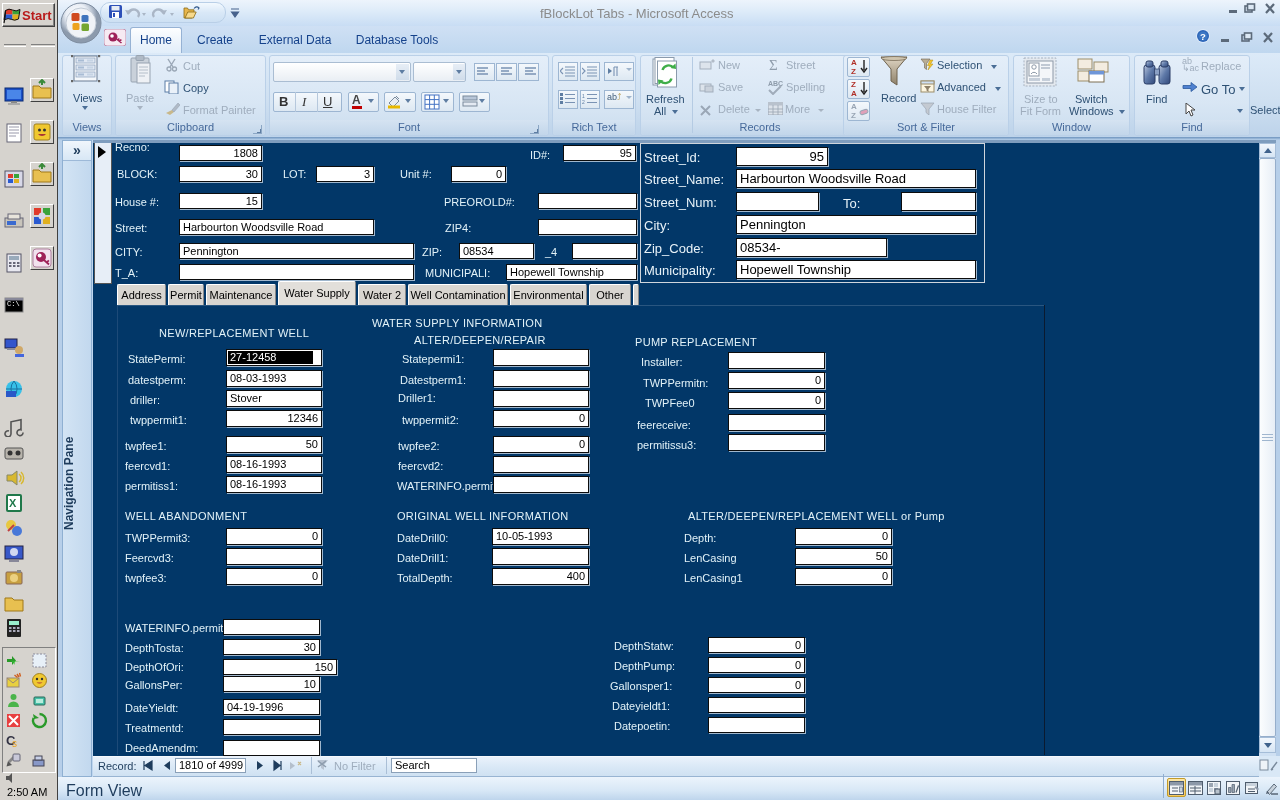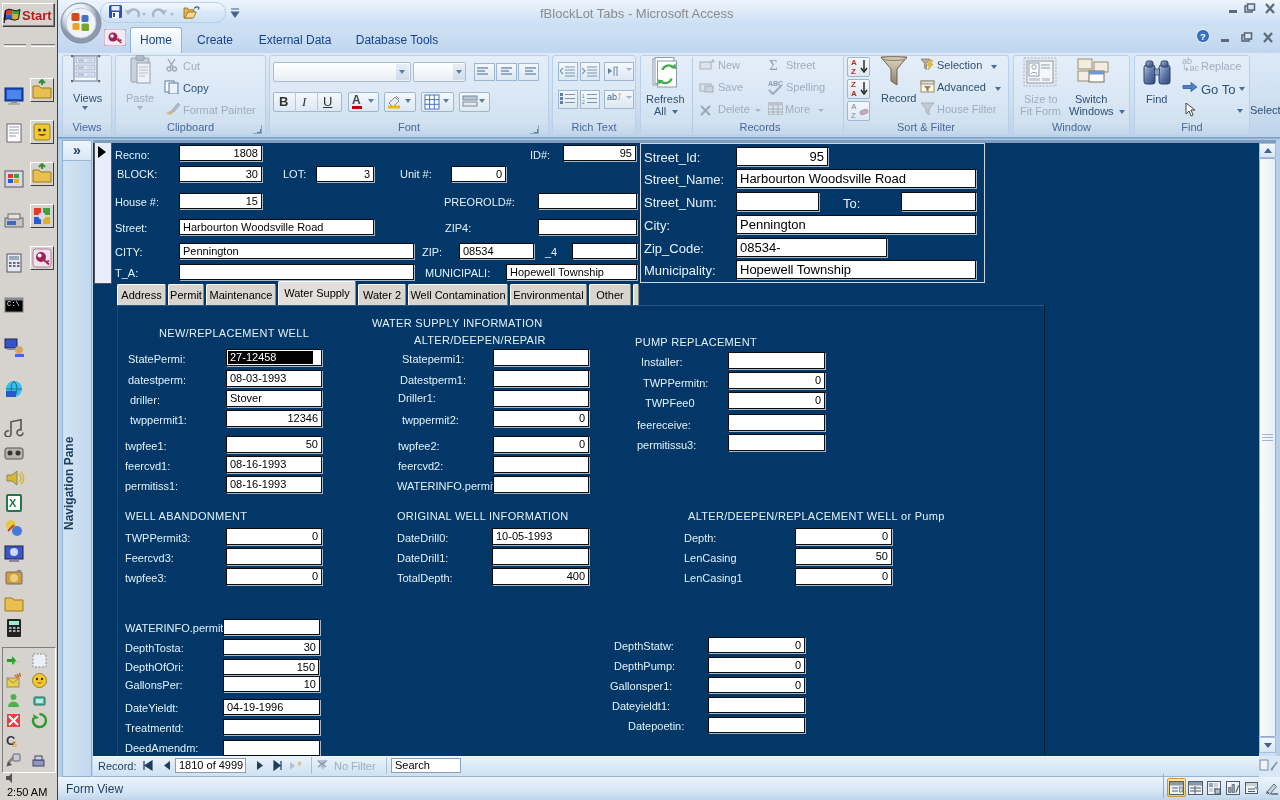--- a/index.html
+++ b/index.html
@@ -419,28 +419,28 @@
     <path d="M156 4 l3 3 M159 4 l-3 3" stroke="#c9b98a" stroke-width="1.2"></path>
 </svg>
 <div class="bx vl" style="left:175px;top:758px;width:71px;height:15px;border-color:#8aa0b8;box-shadow:none;line-height:13px">1810 of 4999</div>
 <div class="ab" style="left:311px;top:757px;width:1px;height:17px;background:#aabfd6"></div>
 <svg class="ab" style="left:315px;top:758px" width="16" height="15" viewBox="0 0 16 15">
 <path d="M2 2 h11 l-4 5 v5 l-3 -2 v-3 z" fill="#b9c4d2"></path>
     <path d="M3 9 l8 -6 M11 9 l-8 -6" stroke="#8e9dae" stroke-width="1.5"></path>
 </svg>
 <div class="rdis" style="left:334px;top:760px;font-size:11px">No Filter</div>
 <div class="ab" style="left:386px;top:757px;width:1px;height:17px;background:#aabfd6"></div>
-<div class="bx vl" style="left:391px;top:758px;width:70px;height:15px;border-color:#8aa0b8;box-shadow:none;line-height:13px">Search</div>
+<div class="bx vl" style="left:391px;top:758px;width:86px;height:15px;border-color:#8aa0b8;box-shadow:none;line-height:13px">Search</div>
 <div class="ab" style="left:1259px;top:756px;width:21px;height:21px;background:#d9e8f6"></div>
 <svg class="ab" style="left:1259px;top:758px" width="20" height="14" viewBox="0 0 20 14">
     <rect x="1" y="2" width="8" height="10" fill="#eef3f8" stroke="#7a8a9c"></rect>
     <path d="M12 12 l6 -8 M12 12 l2 -1" stroke="#7a8a9c" stroke-width="1.4"></path>
   </svg>
 <div class="ab" style="left:58px;top:777px;width:1222px;height:23px;background:linear-gradient(#ecf4fc,#d7e7f6 60%,#bed5ec)"></div>
-<div class="ab" style="left:66px;top:782px;font-size:12px;color:#1e3c5c">Form View</div>
+<div class="ab" style="left:66px;top:782px;font-size:16px;color:#1e3c5c">Form View</div>
 <div class="ab" style="left:1163px;top:774px;width:1px;height:24px;background:#8fadd0"></div>
 <div class="ab" style="left:1167px;top:778px;width:19px;height:19px;background:linear-gradient(#fce7a8,#f6c95f);border:1px solid #c29b29;border-radius:2px"></div>
 <svg class="ab" style="left:1169px;top:781px" width="15" height="14" viewBox="0 0 15 14">
     <rect x="0.5" y="0.5" width="14" height="13" fill="#f2f5f8" stroke="#4f5d6d"></rect>
     <rect x="1" y="1" width="13" height="3.5" fill="#8c98a8"></rect>
     <path d="M3 7 h6 M3 10 h6" stroke="#4f5d6d" stroke-width="1.2"></path>
     <rect x="10.5" y="6" width="3" height="5" fill="#c8d2dc" stroke="#4f5d6d" stroke-width=".6"></rect>
   </svg>
 <svg class="ab" style="left:1188px;top:781px" width="15" height="14" viewBox="0 0 15 14">
     <rect x="0.5" y="0.5" width="14" height="13" fill="#f2f5f8" stroke="#4f5d6d"></rect>
@@ -466,21 +466,21 @@
     <rect x="0.5" y="1.5" width="12" height="11" fill="#f2f5f8" stroke="#4f5d6d"></rect>
     <rect x="1" y="2" width="11" height="3" fill="#c8d2dc"></rect>
     <path d="M3 8 h7 M3 10.5 h7" stroke="#4f5d6d" stroke-width="1"></path>
     <path d="M11 5 l3 3 -1.5 1.5 -3 -3 z" fill="#8c98a8"></path>
   </svg>
 <svg class="ab" style="left:1264px;top:781px" width="15" height="14" viewBox="0 0 15 14">
     <path d="M3 11 l7 -8 2.5 2.5 -7 8 z" fill="#c8d2dc" stroke="#4f5d6d" stroke-width=".9"></path>
     <path d="M2 13 l3.2 -1 -2.2 -2.2 z" fill="#4f5d6d"></path>
     <path d="M7 13 h7" stroke="#4f5d6d" stroke-width="1.4"></path>
   </svg>
-<div class="lbl" style="left:115px;top:149px">Recno:</div>
+<div class="lbl" style="left:115px;top:141px">Recno:</div>
 <div class="lbl" style="left:117px;top:168px">BLOCK:</div>
 <div class="lbl" style="left:115px;top:196px">House #:</div>
 <div class="lbl" style="left:115px;top:222px">Street:</div>
 <div class="lbl" style="left:115px;top:246px">CITY:</div>
 <div class="lbl" style="left:115px;top:267px">T_A:</div>
 <div class="lbl" style="left:283px;top:168px">LOT:</div>
 <div class="lbl" style="left:400px;top:168px">Unit #:</div>
 <div class="lbl" style="left:530px;top:149px">ID#:</div>
 <div class="lbl" style="left:444px;top:196px">PREOROLD#:</div>
 <div class="lbl" style="left:445px;top:222px">ZIP4:</div>
@@ -567,21 +567,21 @@
 <div class="lbl" style="left:125px;top:642px">DepthTosta:</div>
 <div class="lbl" style="left:125px;top:661px">DepthOfOri:</div>
 <div class="lbl" style="left:125px;top:679px">GallonsPer:</div>
 <div class="lbl" style="left:125px;top:702px">DateYieldt:</div>
 <div class="lbl" style="left:125px;top:722px">Treatmentd:</div>
 <div class="lbl" style="left:125px;top:742px">DeedAmendm:</div>
 <div class="lbl" style="left:614px;top:640px">DepthStatw:</div>
 <div class="lbl" style="left:614px;top:660px">DepthPump:</div>
 <div class="lbl" style="left:610px;top:680px">Gallonsper1:</div>
 <div class="lbl" style="left:612px;top:700px">Dateyieldt1:</div>
-<div class="lbl" style="left:628px;top:720px">Datepoetin:</div>
+<div class="lbl" style="left:614px;top:720px">Datepoetin:</div>
 <div class="bx" style="left:226px;top:349px;width:96px;height:17px">
     <div style="position:absolute;left:1px;top:1px;right:8px;bottom:1px;background:#000;color:#fff;font-size:11px;line-height:13px;padding-left:2px">27-12458</div>
   </div>
 <div class="bx vl" style="left:226px;top:370px;width:96px;height:17px;line-height:15px">08-03-1993</div>
 <div class="bx vl" style="left:226px;top:390px;width:96px;height:17px;line-height:15px">Stover</div>
 <div class="bx vr" style="left:226px;top:410px;width:96px;height:17px;line-height:15px">12346</div>
 <div class="bx vr" style="left:226px;top:436px;width:96px;height:17px;line-height:15px">50</div>
 <div class="bx vl" style="left:226px;top:456px;width:96px;height:17px;line-height:15px">08-16-1993</div>
 <div class="bx vl" style="left:226px;top:476px;width:96px;height:17px;line-height:15px">08-16-1993</div>
 <div class="bx vl" style="left:493px;top:349px;width:96px;height:17px;line-height:15px"></div>
@@ -600,21 +600,21 @@
 <div class="bx vl" style="left:226px;top:548px;width:96px;height:17px;line-height:15px"></div>
 <div class="bx vr" style="left:226px;top:568px;width:96px;height:17px;line-height:15px">0</div>
 <div class="bx vl" style="left:492px;top:528px;width:97px;height:17px;line-height:15px">10-05-1993</div>
 <div class="bx vl" style="left:492px;top:548px;width:97px;height:17px;line-height:15px"></div>
 <div class="bx vr" style="left:492px;top:568px;width:97px;height:17px;line-height:15px">400</div>
 <div class="bx vr" style="left:795px;top:528px;width:97px;height:17px;line-height:15px">0</div>
 <div class="bx vr" style="left:795px;top:548px;width:97px;height:17px;line-height:15px">50</div>
 <div class="bx vr" style="left:795px;top:568px;width:97px;height:17px;line-height:15px">0</div>
 <div class="bx vl" style="left:223px;top:619px;width:97px;height:16px;line-height:14px"></div>
 <div class="bx vr" style="left:223px;top:639px;width:97px;height:16px;line-height:14px">30</div>
-<div class="bx vr" style="left:223px;top:659px;width:96px;height:16px;line-height:14px">150</div>
+<div class="bx vr" style="left:223px;top:659px;width:114px;height:16px;line-height:14px">150</div>
 <div class="bx vr" style="left:223px;top:676px;width:97px;height:16px;line-height:14px">10</div>
 <div class="bx vl" style="left:223px;top:699px;width:97px;height:16px;line-height:14px">04-19-1996</div>
 <div class="bx vl" style="left:223px;top:719px;width:97px;height:16px;line-height:14px"></div>
 <div class="bx vl" style="left:223px;top:740px;width:97px;height:16px;line-height:14px"></div>
 <div class="bx vr" style="left:708px;top:637px;width:97px;height:16px;line-height:14px">0</div>
 <div class="bx vr" style="left:708px;top:657px;width:97px;height:16px;line-height:14px">0</div>
 <div class="bx vr" style="left:708px;top:677px;width:97px;height:16px;line-height:14px">0</div>
 <div class="bx vl" style="left:708px;top:697px;width:97px;height:16px;line-height:14px"></div>
 <div class="bx vl" style="left:708px;top:717px;width:97px;height:16px;line-height:14px"></div>
 <div class="ab" style="left:0;top:0;width:58px;height:800px;background:#d6d3ce;border-right:1px solid #404040"></div>

